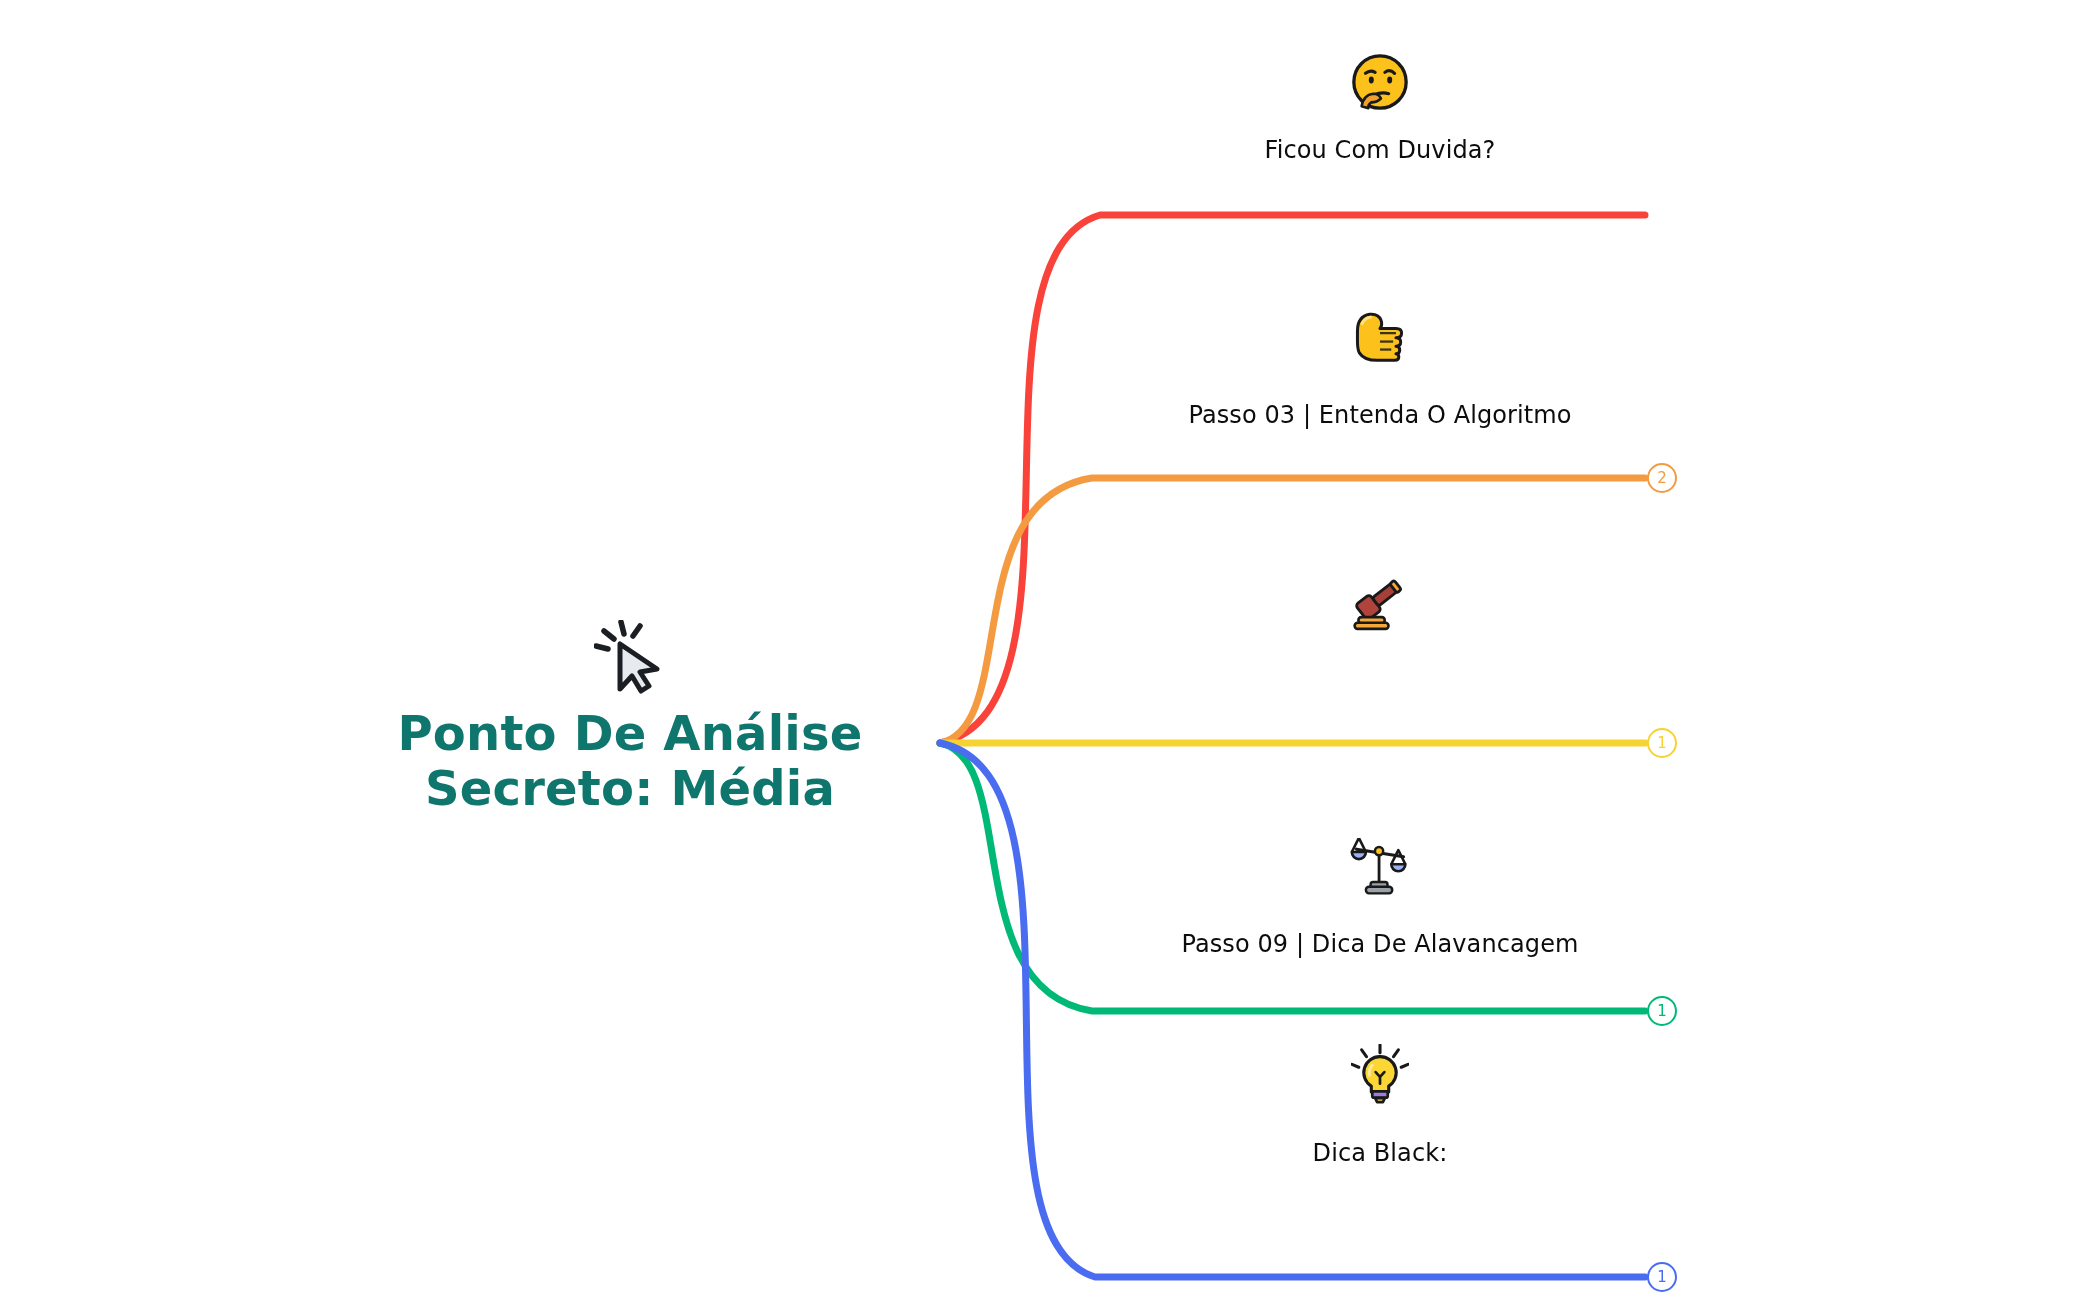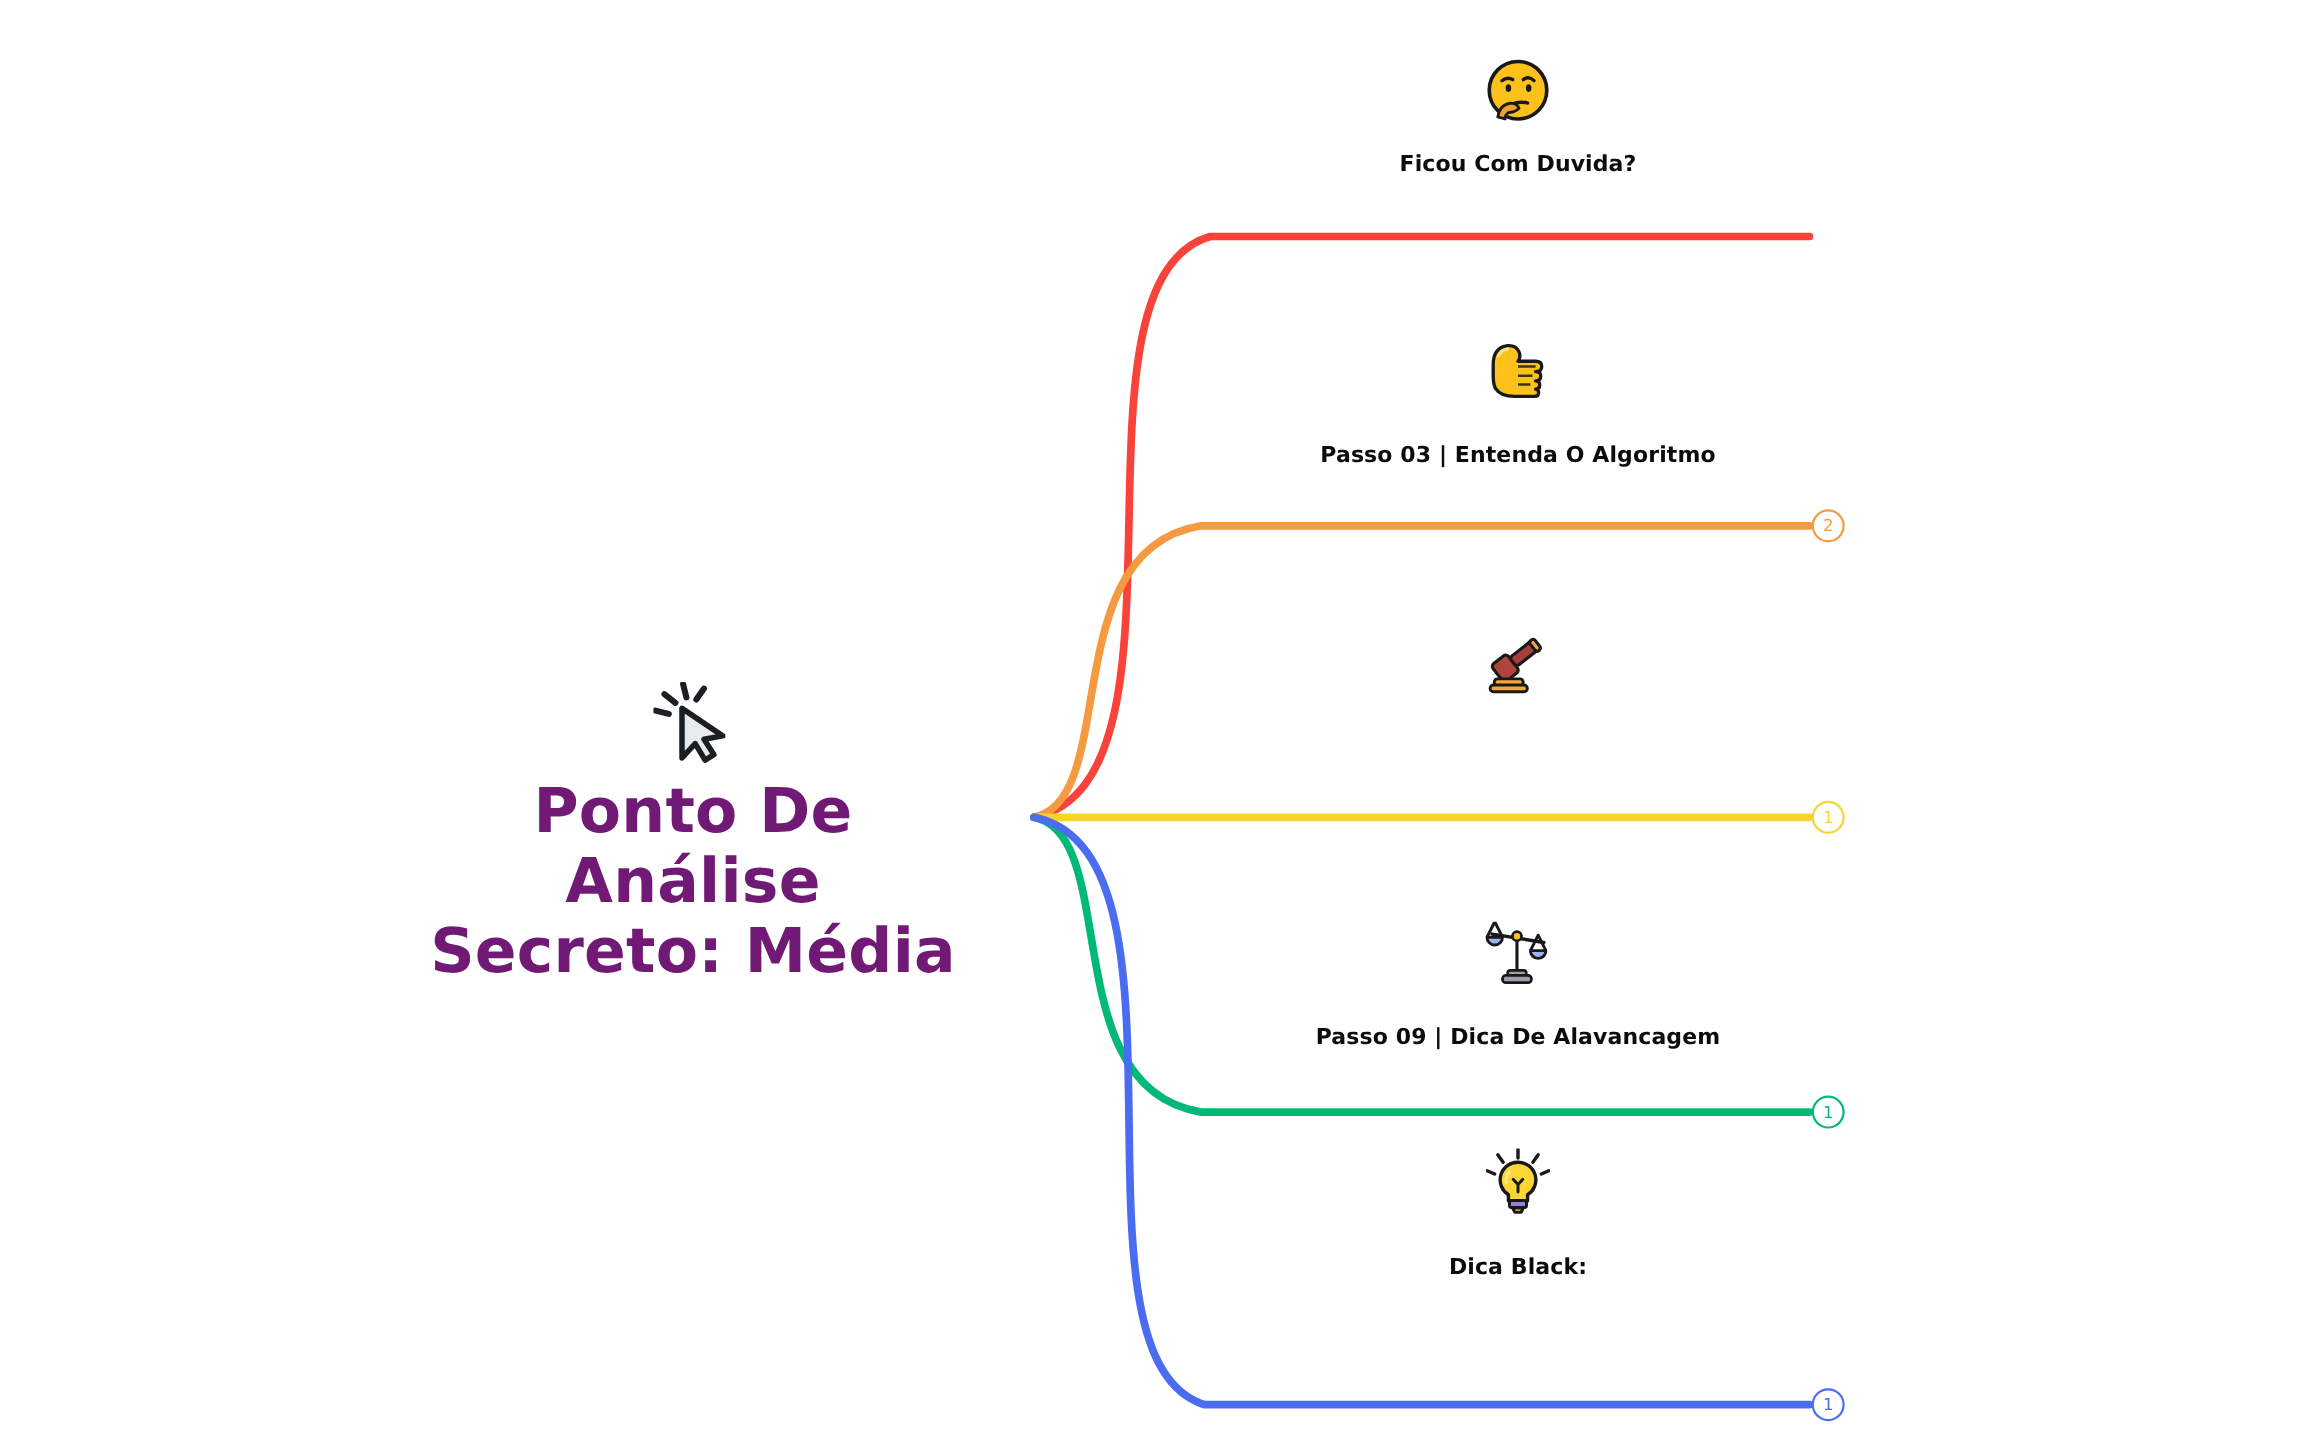--- a/index.html
+++ b/index.html
@@ -37,45 +37,45 @@
   }
   .root-icon {
     font-size: 68px;
     line-height: 1;
     height: 80px;
     display: block;
     margin-bottom: 6px;
   }
   .root-icon svg { display: block; margin: 0 auto; }
   .root-title {
-    font-size: 56px;
+    font-size: 48px;
     font-weight: 700;
-    color: #701a75;
+    color: #0f766e;
     line-height: 1.14;
     letter-spacing: 0.2px;
     font-family: "DejaVu Sans", "Liberation Sans", sans-serif;
   }
 
   
   .branch {
     position: absolute;
     width: 760px;
     text-align: center;
     left: 1000px;
   }
   .branch-icon {
     font-size: 56px;
     line-height: 1;
     height: 66px;
     display: block;
   }
   .branch-icon svg { display: block; margin: 0 auto; }
   .branch-label {
-    font-size: 20px;
-    font-weight: 700;
+    font-size: 24px;
+    font-weight: 400;
     color: #0c0c0c;
     letter-spacing: 0.1px;
     white-space: nowrap;
     font-family: "DejaVu Sans", "Liberation Sans", sans-serif;
   }
 
   
   .badge {
     position: absolute;
     width: 30px;

